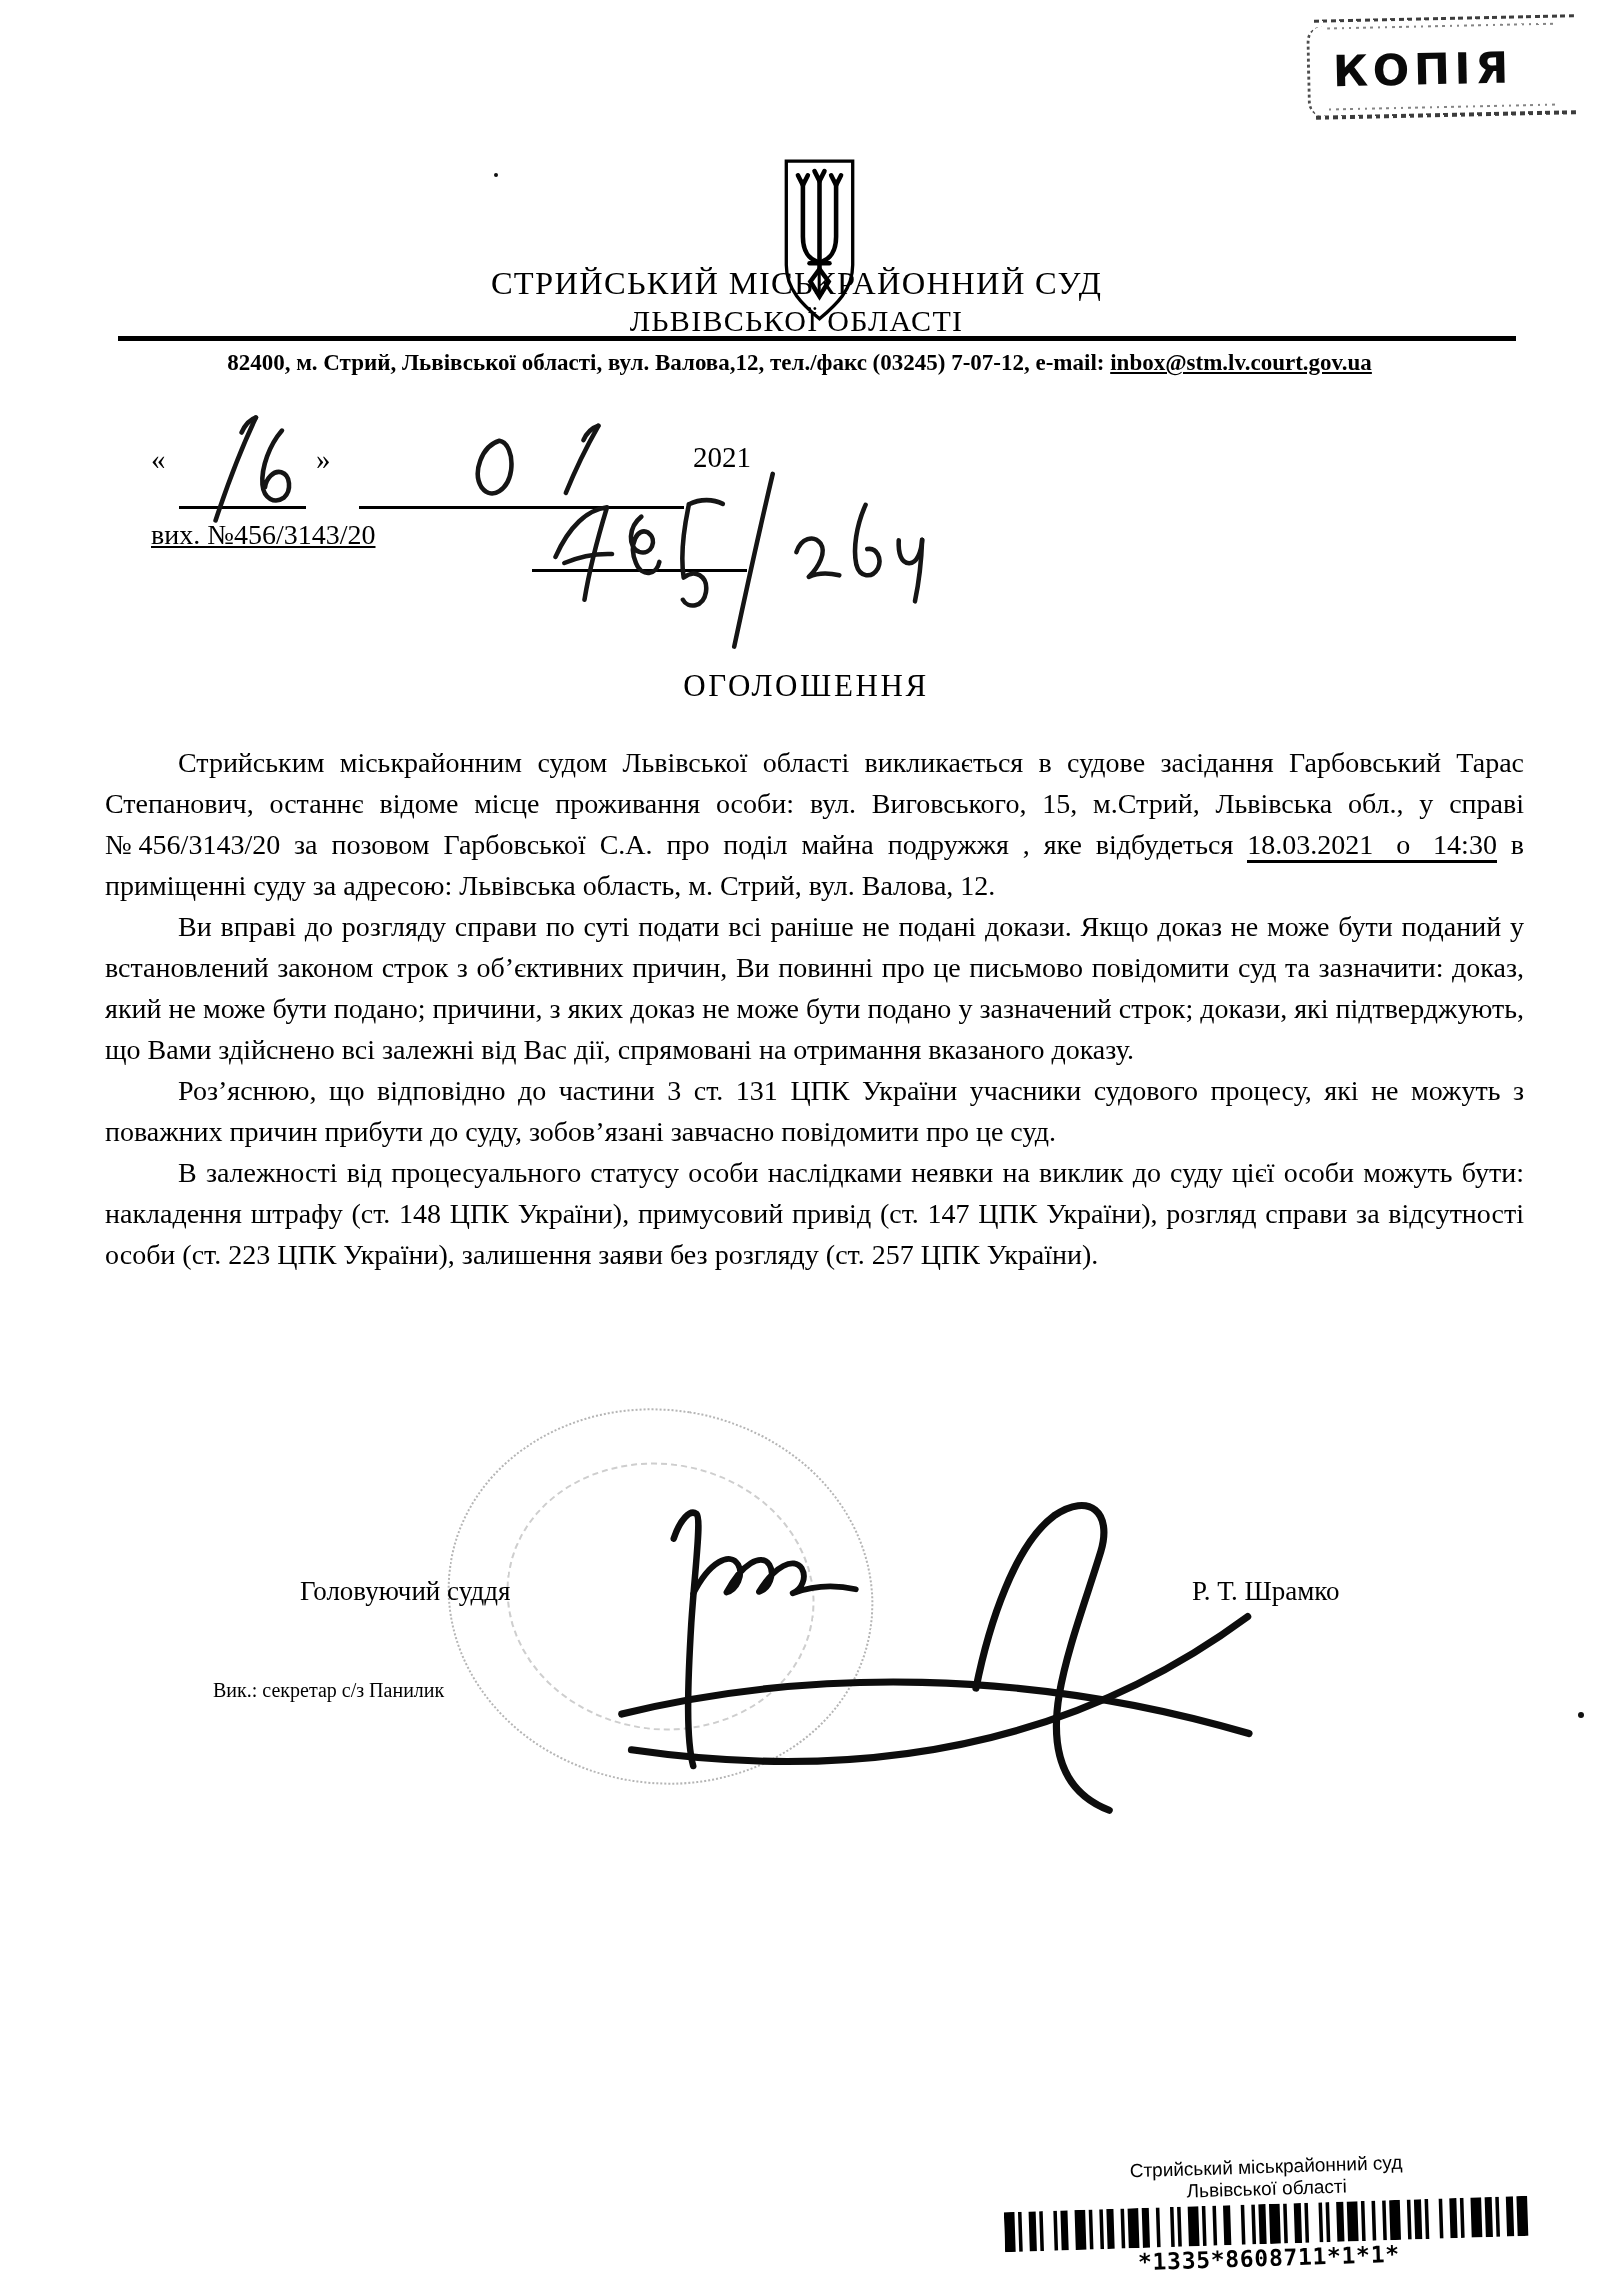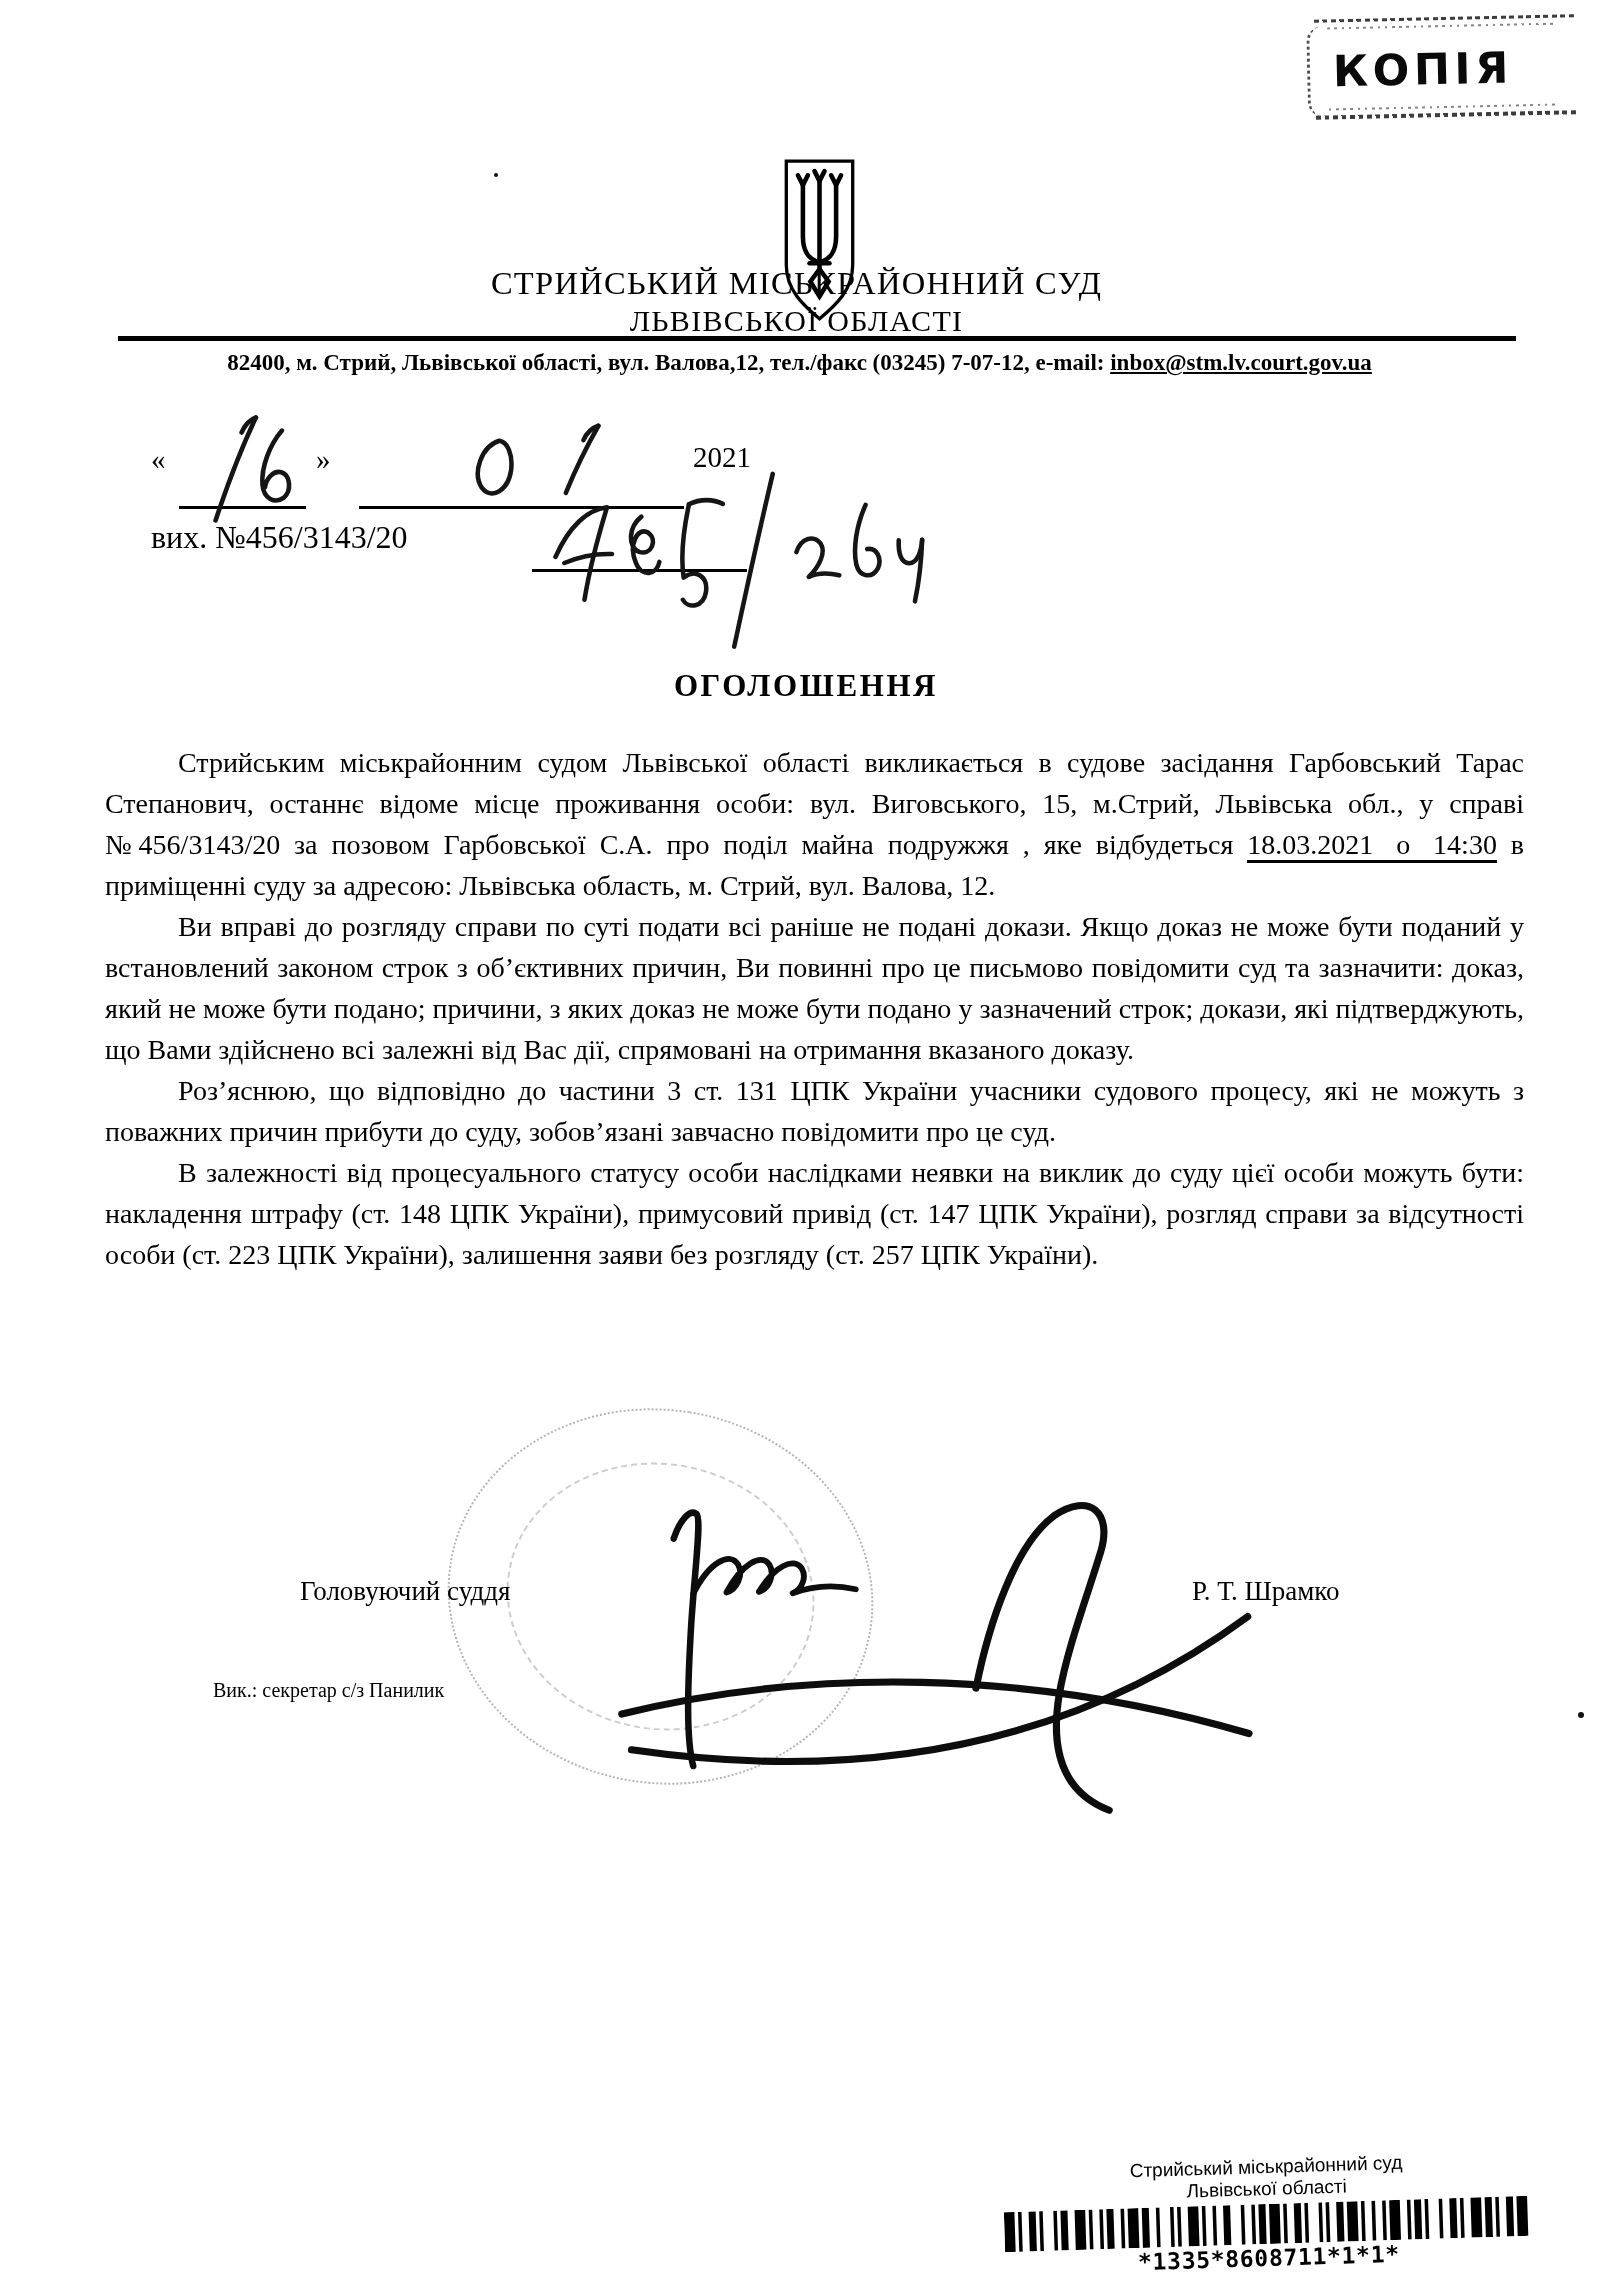--- a/index.html
+++ b/index.html
@@ -29,29 +29,29 @@
   .addr{left:0;top:350px;width:1599px;text-align:center;font-size:23px;font-weight:bold;}
   .addr .em{text-decoration:underline;}
 
   
   .dl{font-size:29px;}
   .q1{left:151px;top:443px;}
   .q2{left:316px;top:443px;}
   .ul1{left:179px;top:506px;width:127px;height:3.3px;background:#000;}
   .ul2{left:359px;top:506px;width:325px;height:3.3px;background:#000;}
   .year{left:693px;top:441px;}
-  .refline{left:151px;top:519px;font-size:32px;}
+  .refline{left:151px;top:519px;font-size:28px;text-decoration:underline;}
   .ul3{left:532px;top:569px;width:215px;height:3.3px;background:#000;}
   .hw path{fill:none;stroke:#151515;stroke-linecap:round;stroke-linejoin:round;}
   .hw-day{left:183px;top:411px;width:140px;height:114px;}
   .hw-mon{left:442px;top:416px;width:176px;height:101px;}
   .hw-ref{left:520px;top:450px;width:423px;height:215px;transform:rotate(-3deg);}
 
   
-  .title{left:0;top:668px;width:1612px;text-align:center;font-size:31px;letter-spacing:2.6px;font-weight:bold;}
+  .title{left:0;top:668px;width:1612px;text-align:center;font-size:31px;letter-spacing:2.6px;font-weight:normal;}
   .body{left:105px;top:742px;width:1419px;font-size:28px;line-height:41px;text-align:justify;}
   .body p{margin:0;text-indent:73px;}
   .bold-ul{font-weight:normal;border-bottom:3.9px solid #000;word-spacing:9px;}
 
   
   .sig-label{left:300px;top:1576px;font-size:27px;}
   .sig-name{left:1192px;top:1576px;font-size:27px;}
   .sig-exec{left:213px;top:1679px;font-size:20px;text-align:center;}
   .seal{left:447px;top:1409px;width:423px;height:371px;border:2.6px dotted rgba(10,10,10,.30);
         border-radius:50%;transform:rotate(9deg);}

